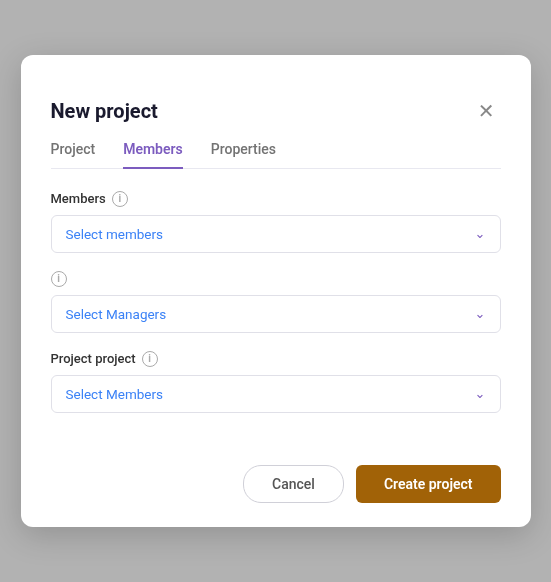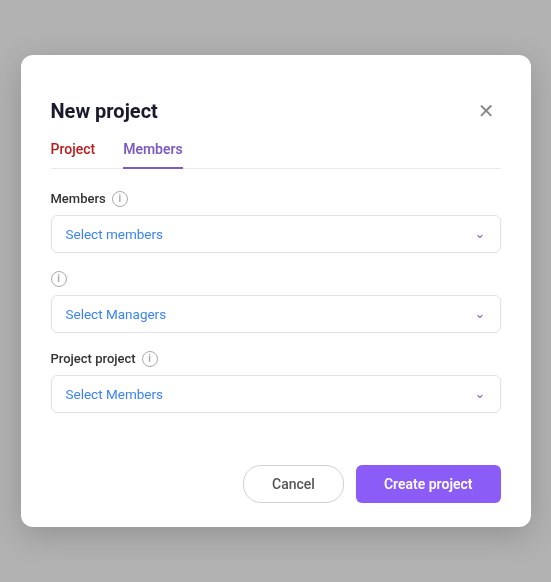--- a/index.html
+++ b/index.html
@@ -55,21 +55,21 @@
     .tabs {
       display: flex;
       gap: 28px;
       border-bottom: 1.5px solid #e8e8f0;
       margin-bottom: 22px;
     }
 
     .tab {
       font-size: 14px;
       font-weight: 500;
-      color: #b91c1c;
+      color: #737373;
       padding-bottom: 10px;
       cursor: pointer;
       border-bottom: 2.5px solid transparent;
       margin-bottom: -1.5px;
       background: none;
       border-top: none;
       border-left: none;
       border-right: none;
     }
 
@@ -146,40 +146,41 @@
       color: #555;
       font-size: 14px;
       font-weight: 500;
       cursor: pointer;
     }
 
     .btn-create {
       padding: 10px 28px;
       border: none;
       border-radius: 6px;
-      background: #8b5cf6;
+      background: #a16207;
       color: #fff;
       font-size: 14px;
       font-weight: 600;
       cursor: pointer;
     }
   </style>
 </head>
 <body>
 
 <div class="modal">
 
   <div class="modal-header">
     <span class="modal-title">New project</span>
     <button class="close-btn">✕</button>
   </div>
 
   <div class="tabs">
     <button class="tab">Project</button>
     <button class="tab active">Members</button>
+    <button class="tab">Properties</button>
   </div>
 
   <div class="field-group">
     <div class="field-label">
       <span>Members</span>
       <span class="info-icon">i</span>
     </div>
     <button class="select-dropdown">
       <span class="select-placeholder">Select members</span>
       <span class="chevron-icon">⌄</span>

